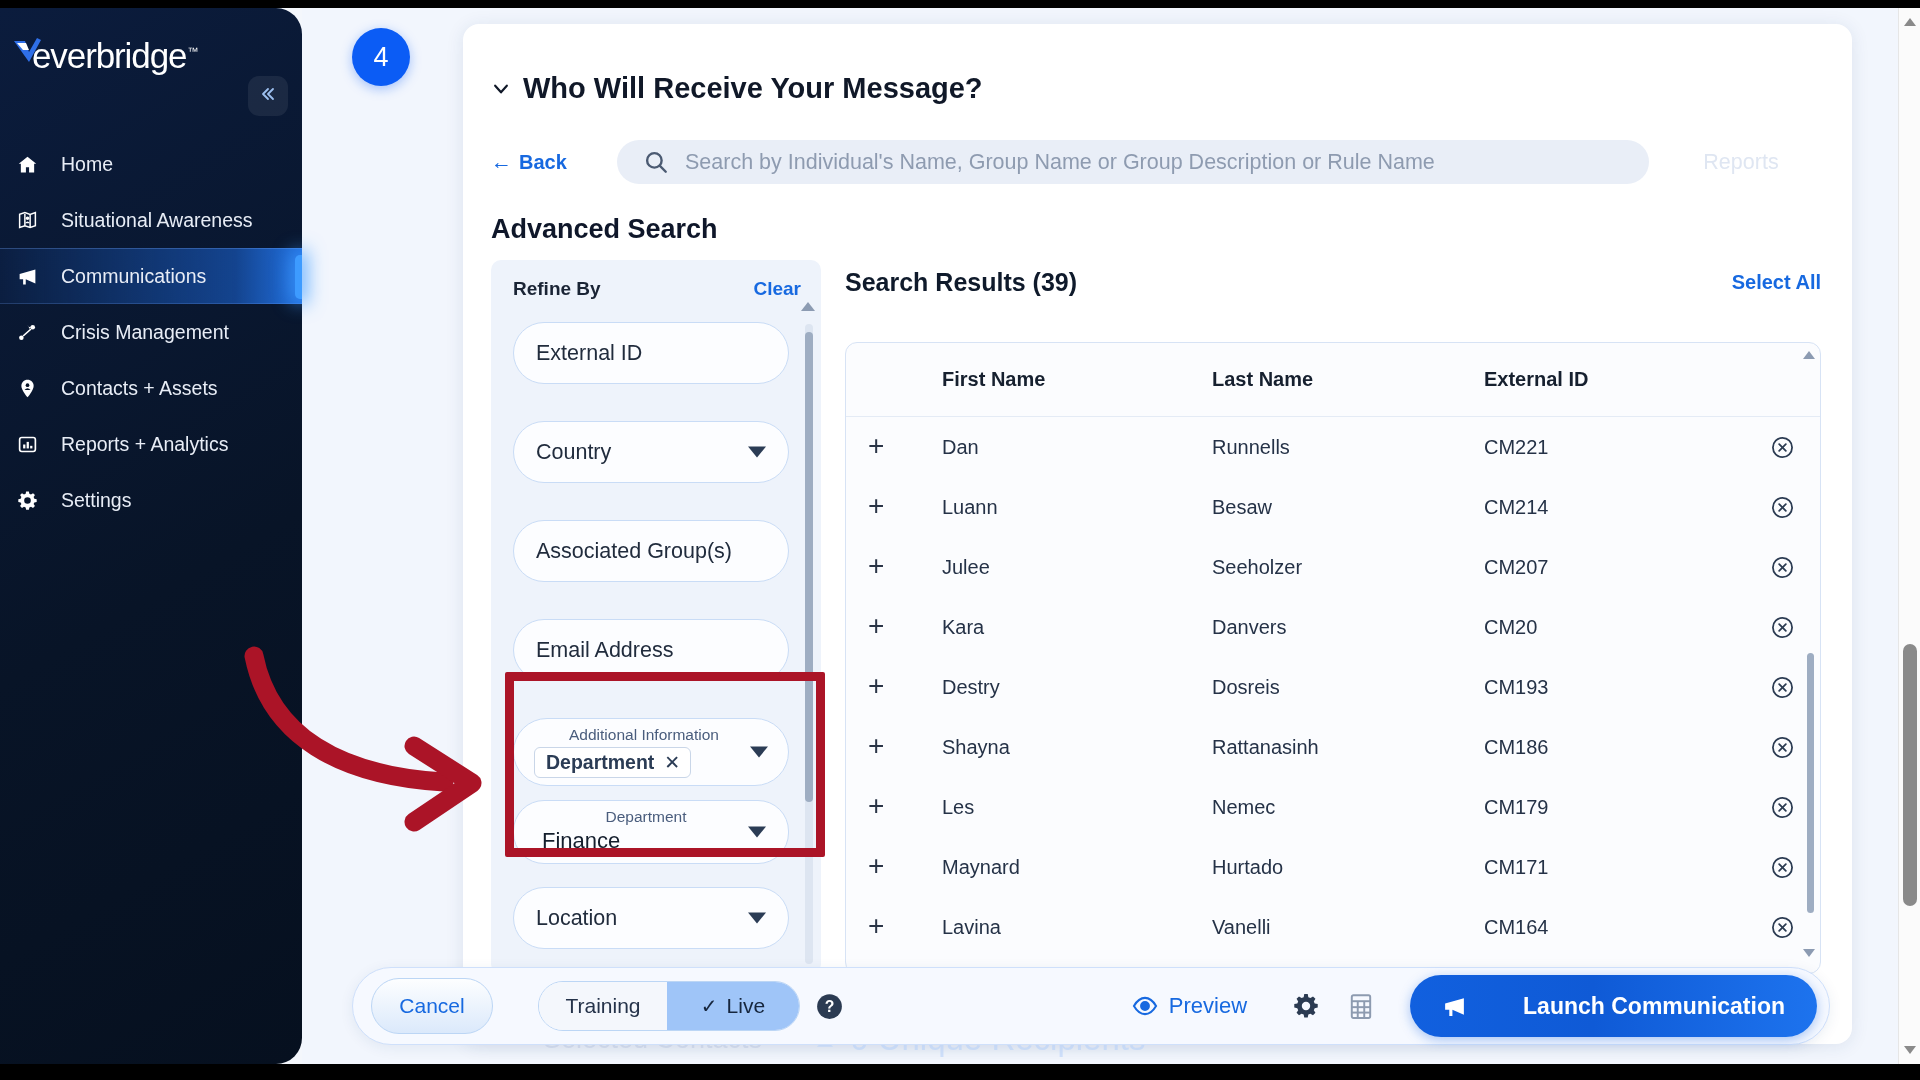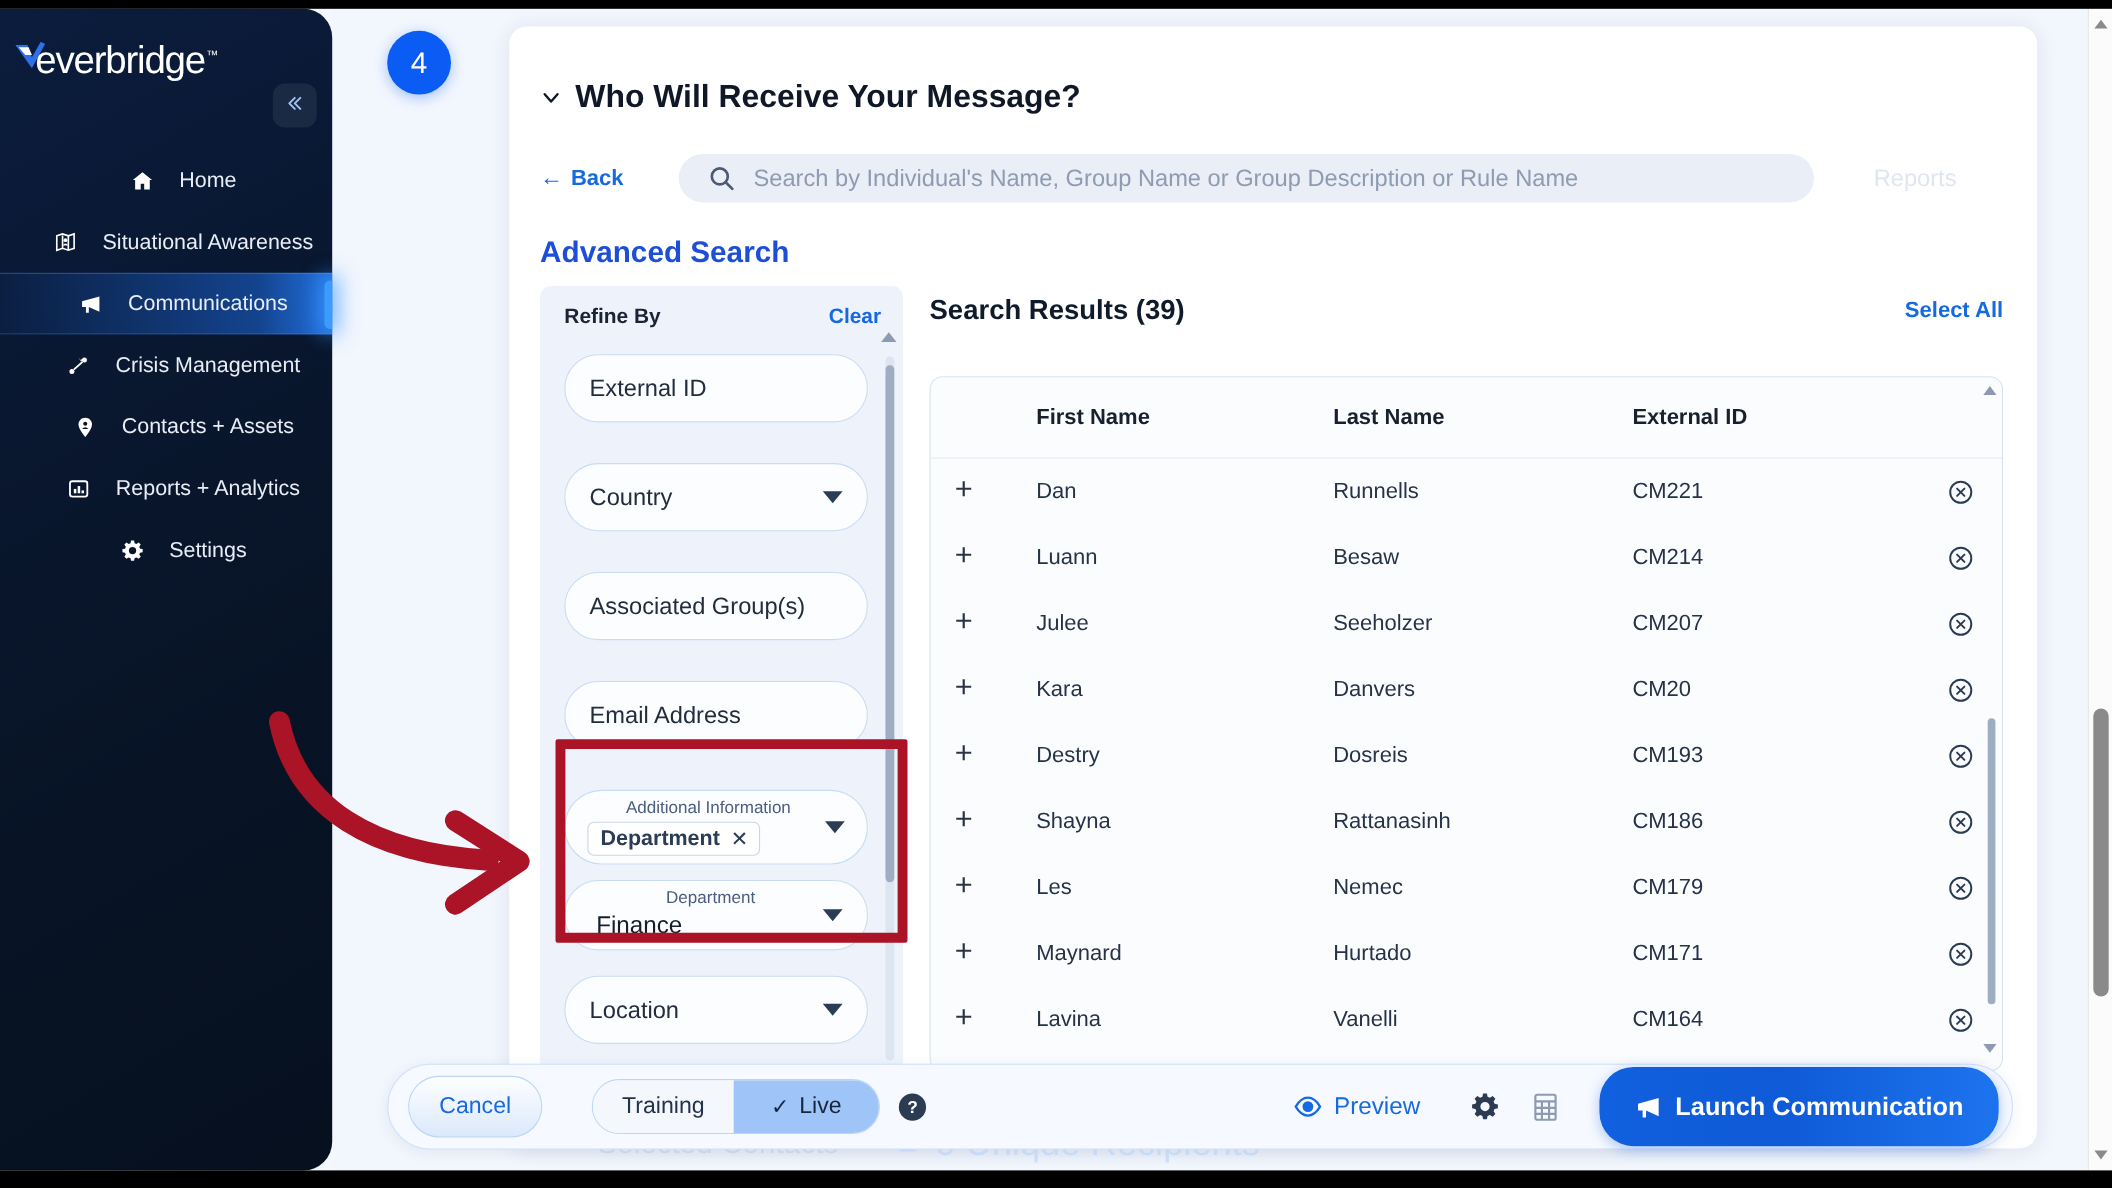--- a/index.html
+++ b/index.html
@@ -50,24 +50,23 @@
     background: rgba(255,255,255,0.07);
     display: flex; align-items: center; justify-content: center;
     cursor: pointer;
   }
   #collapse-btn svg { width: 20px; height: 20px; }
 
   #nav { position: absolute; left: 0; top: 128px; width: 302px; }
   .nav-item {
     position: relative;
     display: flex; align-items: center;
-    height: 56px; padding-left: 32px;
+    height: 56px; padding-left: 17px;
     color: #e8edf6; font-size: 19.5px;
     cursor: pointer;
-    justify-content: center;
   }
   .nav-item .nav-ico {
     width: 30px; flex: 0 0 30px;
     display: flex; align-items: center; justify-content: flex-start;
   }
   .nav-item .nav-ico svg { width: 21px; height: 21px; fill: #ffffff; }
   .nav-item .nav-label { margin-left: 14px; white-space: nowrap; }
   .nav-item.active {
     background: linear-gradient(90deg, rgba(21,79,175,0.10) 0%, rgba(28,104,220,0.55) 78%, rgba(38,128,255,0.85) 100%);
     border-top: 1px solid rgba(120,170,255,0.30);
@@ -148,21 +147,21 @@
   #search-input::placeholder { color: #8e9bb0; }
   #advanced-link {
     width: 160px; text-align: center;
     font-size: 21.5px; color: #dfe6f2;
     cursor: pointer; margin-left: 12px;
   }
 
   
   #adv-title {
     position: absolute; left: 28px; top: 190px;
-    font-size: 27px; font-weight: 700; color: #1d4ed8;
+    font-size: 27px; font-weight: 700; color: #0f172a;
   }
 
   
   #refine-panel {
     position: absolute; left: 28px; top: 236px;
     width: 330px; height: 714px;
     background: #eef3fb;
     border-radius: 10px;
   }
   #refine-head {
@@ -380,27 +379,28 @@
   #bar-spacer { flex: 1; }
   #preview-btn {
     display: flex; align-items: center;
     color: #1769e0; font-size: 22px; cursor: pointer;
   }
   #preview-btn .pv-ico { width: 26px; height: 26px; margin-right: 11px; }
   #gear-btn { margin-left: 45px; width: 28px; height: 28px; cursor: pointer; }
   #grid-btn { margin-left: 28px; width: 26px; height: 28px; cursor: pointer; }
   #launch-btn {
     margin-left: 36px; margin-right: 12px;
-    height: 72px; border-radius: 31px;
+    height: 62px; border-radius: 31px;
     background: linear-gradient(90deg,#1160df 0%,#0f5ad6 45%,#1d73ee 100%);
     display: flex; align-items: center; 
     padding: 0 32px;
     color: #fff; font-size: 23px; font-weight: 600;
     cursor: pointer;
     box-shadow: 0 3px 12px rgba(17,96,223,0.35);
+    gap: 44px;
   }
   #launch-btn .lc-ico { width: 25px; height: 25px; margin-right: 12px; }
   #launch-btn .lc-ico svg { fill: #fff; width: 25px; height: 25px; }
 
   
   #annot-arrow {
     position: absolute; left: 236px; top: 640px;
     width: 290px; height: 200px; z-index: 50; pointer-events: none;
   }
   #annot-box {

